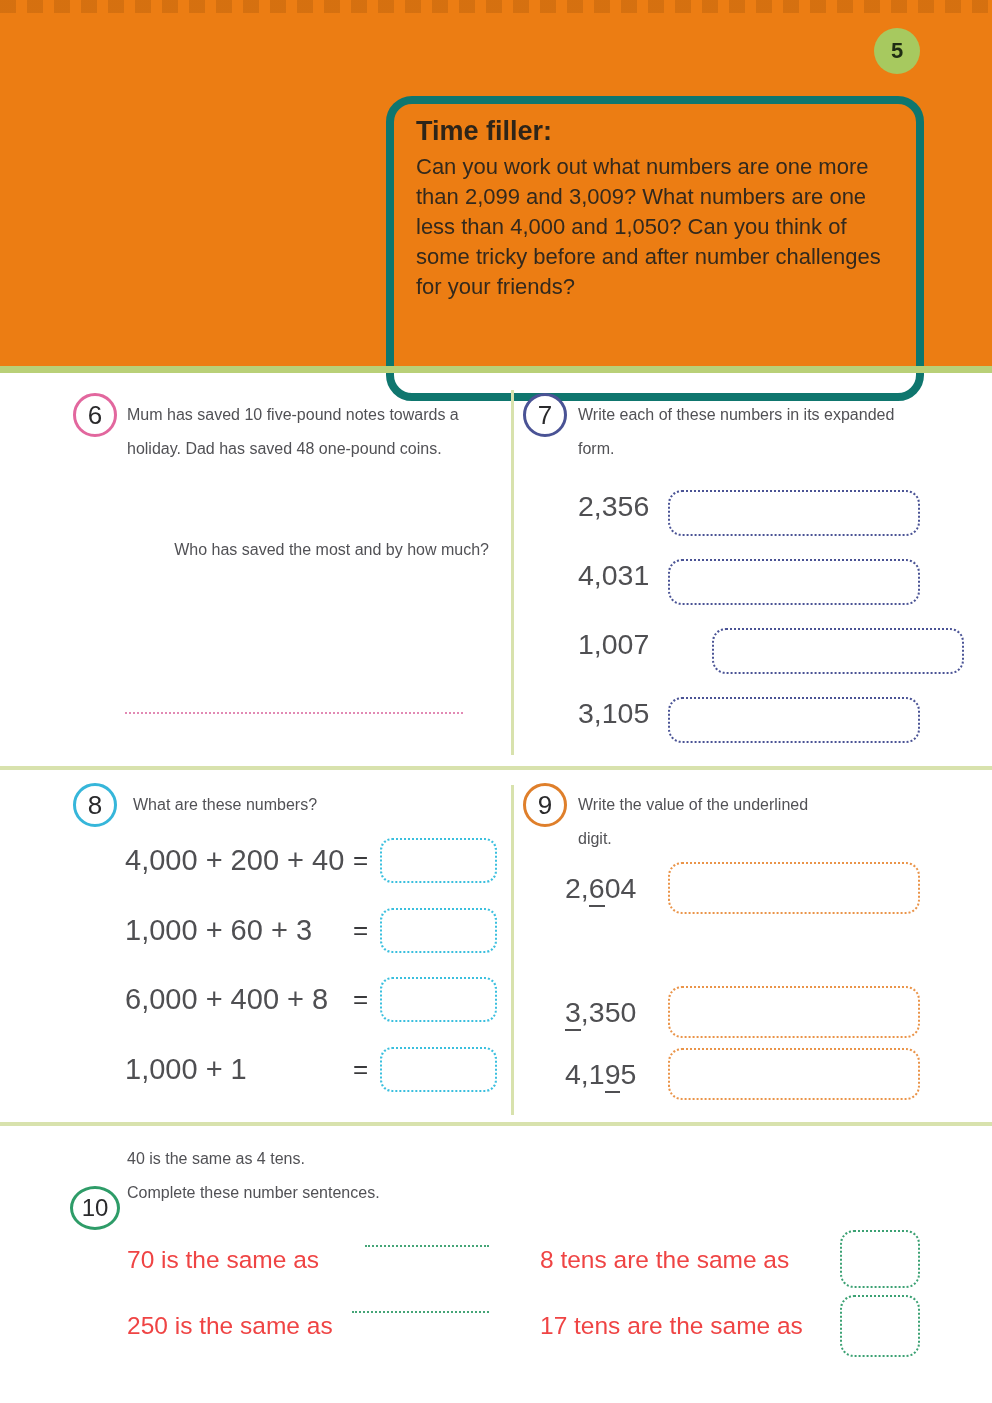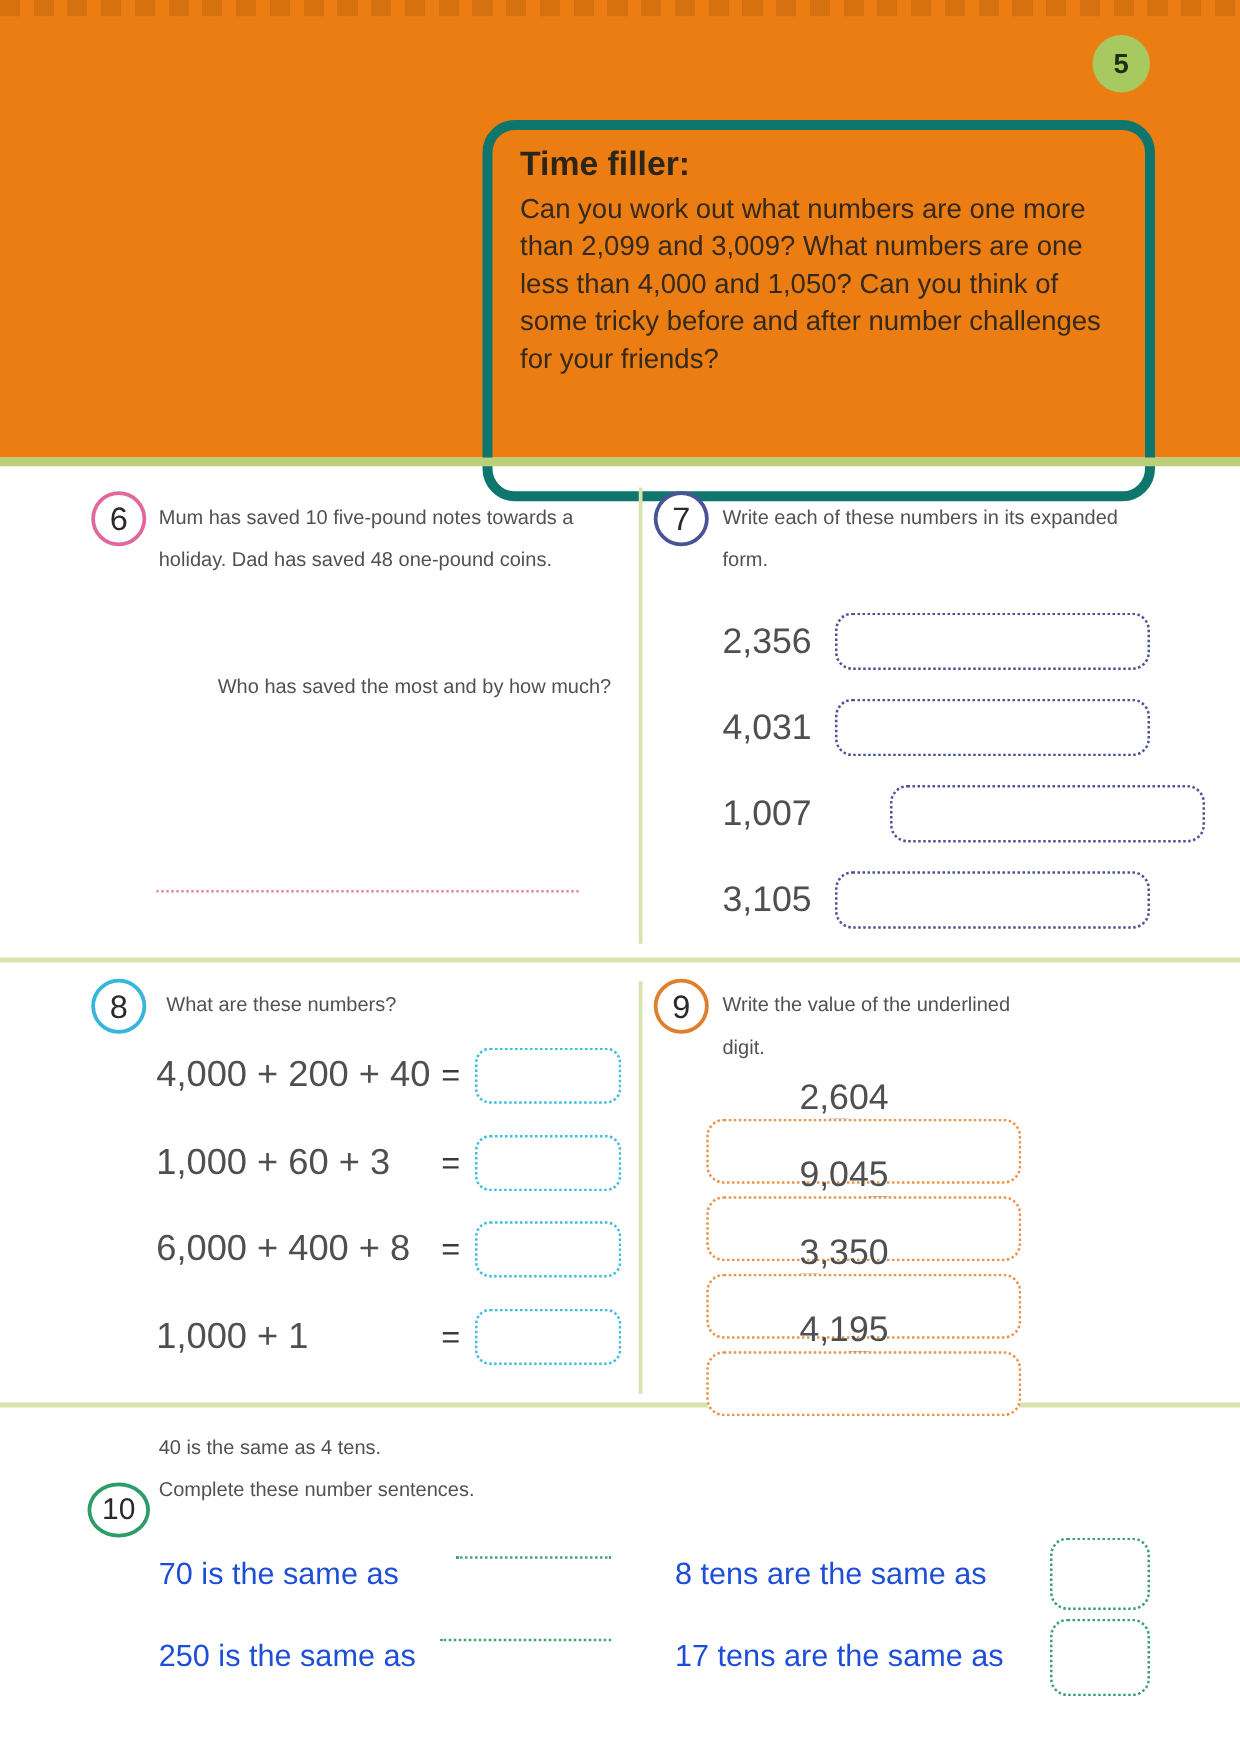--- a/index.html
+++ b/index.html
@@ -48,36 +48,36 @@
   .abox  { box-sizing:border-box; border:2px dotted; background:#fff; }
   .abox.navy   { border-color:#4A5395; border-radius:14px; }
   .abox.cyan   { border-color:#3ABFDE; border-radius:12px; }
   .abox.orange { border-color:#EA9449; border-radius:14px; }
   .abox.green  { border-color:#3BA173; border-radius:14px; }
   .dotline { position:absolute; border-bottom:2px dotted; }
   .dotline.pink  { border-color:#E28AB4; }
   .dotline.green { border-color:#45A577; }
 
   
-  .row7 { position:absolute; left:578px; display:flex; align-items:center; }
+  .row7 { position:absolute; left:578px; display:flex; align-items:flex-start; }
   .row7 .num { width:90px; font-size:28.5px; color:#4F4F52; white-space:nowrap; }
   .row7 .abox { width:252px; height:46px; }
-  .row9 { position:absolute; left:565px; display:flex; align-items:center;flex-direction:column; }
+  .row9 { position:absolute; left:565px; display:flex; align-items:center; }
   .row9 .num { width:103px; font-size:28.5px; color:#4F4F52; white-space:nowrap; }
   .row9 .abox { width:252px; height:52px; }
   .u { border-bottom:2.5px solid #4F4F52; padding-bottom:1px; }
 
   
   .row8 { position:absolute; left:125px; height:45px; }
   .row8 .expr { position:absolute; left:0; top:0; line-height:45px; font-size:29px; color:#4F4F52; white-space:nowrap; }
   .row8 .eq   { position:absolute; left:228px; top:0; line-height:45px; font-size:26px; color:#3A3A3C; }
   .row8 .abox { position:absolute; left:255px; top:0; width:117px; height:45px; }
 
   
-  .q10-label { position:absolute; font-size:24.5px; line-height:33px; color:#1d4ed8; white-space:nowrap; }
+  .q10-label { position:absolute; font-size:24.5px; line-height:33px; color:#ef4444; white-space:nowrap; }
 </style>
 </head>
 <body>
 
 <div class="page">
 
   <div class="header">
     <div class="perforation"></div>
     <div class="badge">5</div>
     <div class="time-filler">
@@ -138,24 +138,20 @@
     <div class="eq">=</div>
     <div class="abox cyan"></div>
   </div>
 
   <div class="qcircle orange" style="left:523px; top:783px;">9</div>
   <div class="qtext" style="left:578px; top:788px; width:268px;">Write the value of the underlined digit.</div>
   <div class="row9" style="top:862px;">
     <div class="num"><span>2,</span><span class="u">6</span><span>04</span></div>
     <div class="abox orange"></div>
   </div>
-  <div class="row9" style="top:924px;">
-    <div class="num"><span>9,04</span><span class="u">5</span><span></span></div>
-    <div class="abox orange"></div>
-  </div>
   <div class="row9" style="top:986px;">
     <div class="num"><span></span><span class="u">3</span><span>,350</span></div>
     <div class="abox orange"></div>
   </div>
   <div class="row9" style="top:1048px;">
     <div class="num"><span>4,1</span><span class="u">9</span><span>5</span></div>
     <div class="abox orange"></div>
   </div>
 
   <div class="qcircle green" style="left:70px; top:1138px;">10</div>

